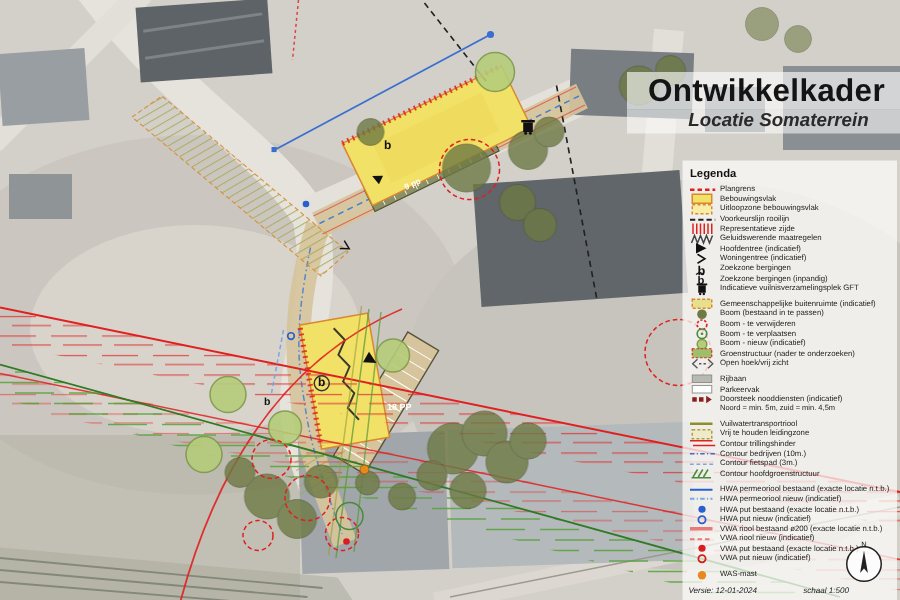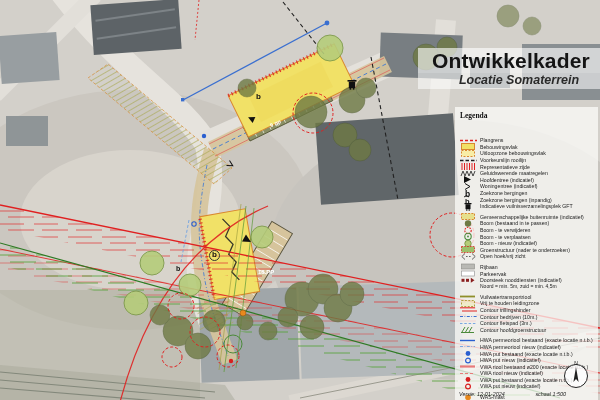--- a/index.html
+++ b/index.html
@@ -8,21 +8,21 @@
   #stage svg.layer{position:absolute;left:0;top:0;}
   
   #titleblock{position:absolute;right:0;top:4px;text-align:center;z-index:6;margin-top:44px;}
   #title-main{display:inline-block;background:rgba(255,255,255,.62);padding:1px 10px 0 14px;
     font-size:21px;font-weight:bold;color:#141414;letter-spacing:.2px;}
   #title-sub{display:block;background:rgba(255,255,255,.55);padding:0 10px 2px 30px;
     font-size:12.5px;font-style:italic;font-weight:bold;color:#2a2a2a;}
   
   #legend{position:absolute;left:455px;top:107px;width:143px;height:293px;z-index:5;
     background:rgba(252,252,249,.74);box-sizing:border-box;padding:4px 2px 2px 5px;}
-  #legend-heading{font-size:7.5px;font-weight:bold;color:#111;margin-bottom:17px;font-family:Liberation Serif, serif;}
+  #legend-heading{font-size:7.5px;font-weight:bold;color:#111;margin-bottom:3px;}
   .lgroup{margin-bottom:4px;}
   .lrow{display:flex;align-items:center;gap:3px;height:6.6px;}
   .lsym{width:17px;flex:0 0 17px;display:flex;align-items:center;}
   .llbl{font-size:5.2px;color:#1c1c1c;white-space:nowrap;}
   .lnote{font-size:5px;color:#222;margin-left:20px;height:6px;}
   .lfoot-version{position:absolute;left:4px;bottom:3px;font-size:5.4px;font-style:italic;color:#222;}
   .lfoot-scale{position:absolute;right:32px;bottom:3px;font-size:5.4px;font-style:italic;color:#222;}
   #compass{position:absolute;right:8px;bottom:10px;}
   
   .maplbl{position:absolute;z-index:4;color:#111;font-weight:bold;transform-origin:left top;}

